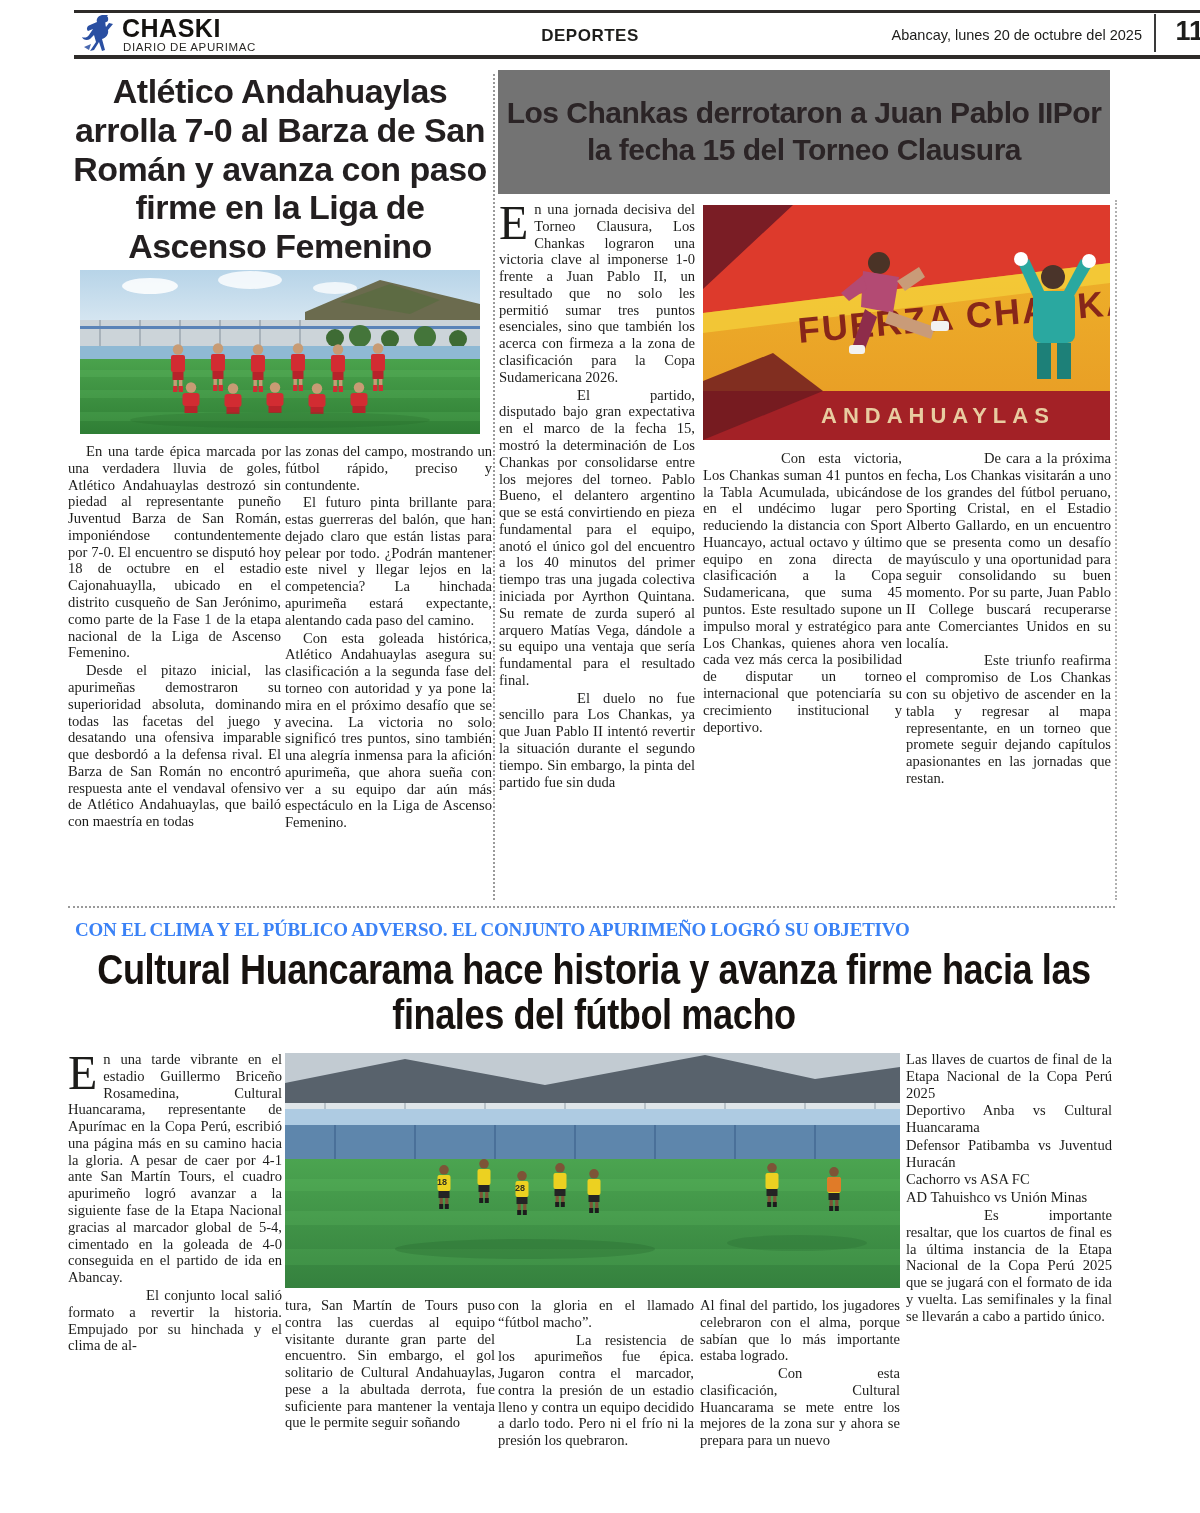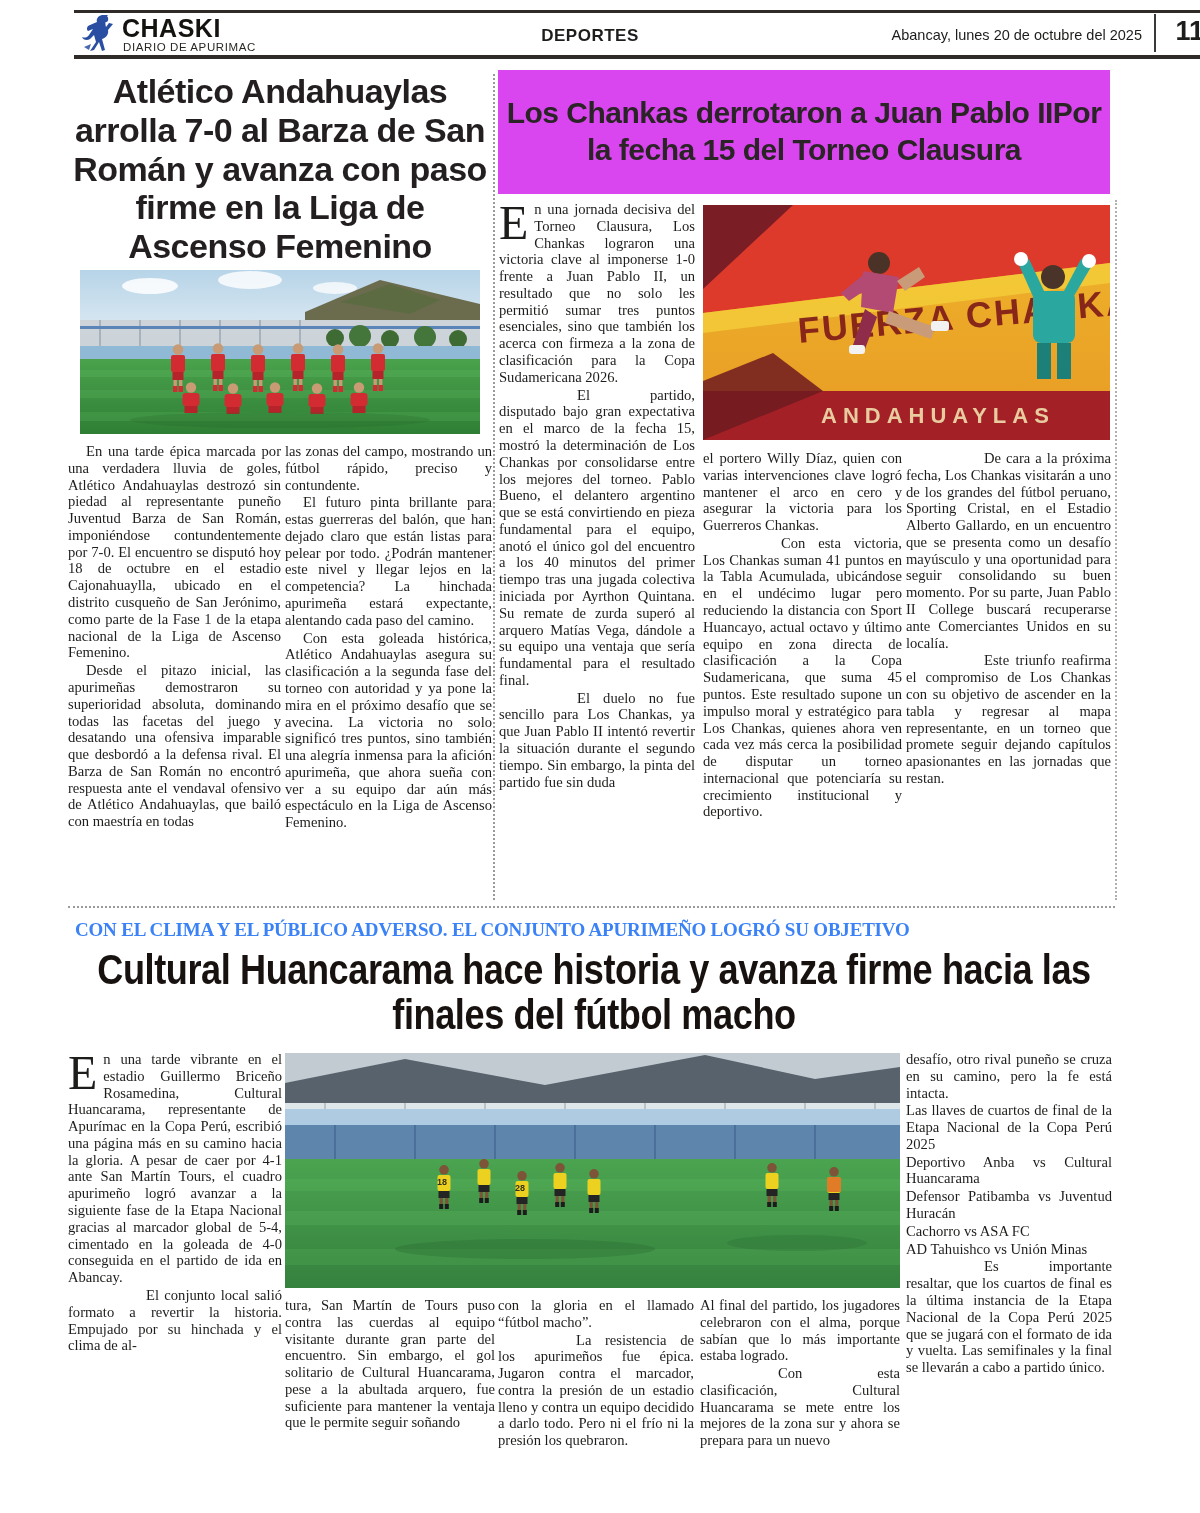--- a/index.html
+++ b/index.html
@@ -25,21 +25,21 @@
 
   
   .vdiv1 { left:473px; top:74px; height:826px; width:0; border-left:2px dotted #9a9a9a; }
   .vdiv2 { left:1095px; top:200px; height:700px; width:0; border-left:2px dotted #b0b0b0; }
   .hdiv  { left:48px; top:906px; width:1047px; height:0; border-top:2px dotted #9a9a9a; }
 
   
   .a1-head { left:48px; top:72px; width:424px; text-align:center;
              font-family:"Liberation Sans", sans-serif; font-weight:bold; font-size:34px;
              line-height:1.14; letter-spacing:-.5px; color:#231f20; }
-  .a2-headwrap { left:478px; top:70px; width:612px; height:124px; background:#d946ef;
+  .a2-headwrap { left:478px; top:70px; width:612px; height:124px; background:#737373;
                  display:flex; align-items:center; justify-content:center; }
   .a2-head { width:100%; text-align:center; font-family:"Liberation Sans", sans-serif; font-weight:bold;
              font-size:30px; line-height:1.23; letter-spacing:-.5px; color:#2b2426; }
   .kicker { left:55px; top:919px; width:1040px; font-family:"Liberation Serif", serif; font-weight:bold;
             font-size:19px; letter-spacing:-.2px; color:#3b82f6; }
   .a3-headwrap { left:-66px; top:947px; width:1280px; text-align:center;
                  transform:scaleX(.84); transform-origin:50% 50%; }
   .a3-head { font-family:"Liberation Sans", sans-serif; font-weight:bold; font-size:43px;
              line-height:1.05; letter-spacing:-.5px; color:#17120f; }
 
@@ -215,21 +215,20 @@
       <path d="M0,176 L70,148 L120,186 L0,235 Z" fill="#6e1a20" opacity=".85"></path>
     </svg>
   </div>
 
   <div class="abs a2-c1 bt">
     <p class="dc">En una jornada decisiva del Torneo Clausura, Los Chankas lograron una victoria clave al imponerse 1-0 frente a Juan Pablo II, un resultado que no solo les permitió sumar tres puntos esenciales, sino que también los acerca con firmeza a la zona de clasificación para la Copa Sudamericana 2026.</p>
     <p class="bigind">El partido, disputado bajo gran expectativa en el marco de la fecha 15, mostró la determinación de Los Chankas por consolidarse entre los mejores del torneo. Pablo Bueno, el delantero argentino que se está convirtiendo en pieza fundamental para el equipo, anotó el único gol del encuentro a los 40 minutos del primer tiempo tras una jugada colectiva iniciada por Ayrthon Quintana. Su remate de zurda superó al arquero Matías Vega, dándole a su equipo una ventaja que sería fundamental para el resultado final.</p>
     <p class="bigind">El duelo no fue sencillo para Los Chankas, ya que Juan Pablo II intentó revertir la situación durante el segundo tiempo. Sin embargo, la pinta del partido fue sin duda</p>
   </div>
   <div class="abs a2-c2 bt">
-    <p>el portero Willy Díaz, quien con varias intervenciones clave logró mantener el arco en cero y asegurar la victoria para los Guerreros Chankas.</p>
     <p class="bigind">Con esta victoria, Los Chankas suman 41 puntos en la Tabla Acumulada, ubicándose en el undécimo lugar pero reduciendo la distancia con Sport Huancayo, actual octavo y último equipo en zona directa de clasificación a la Copa Sudamericana, que suma 45 puntos. Este resultado supone un impulso moral y estratégico para Los Chankas, quienes ahora ven cada vez más cerca la posibilidad de disputar un torneo internacional que potenciaría su crecimiento institucional y deportivo.</p>
   </div>
   <div class="abs a2-c3 bt">
     <p class="bigind">De cara a la próxima fecha, Los Chankas visitarán a uno de los grandes del fútbol peruano, Sporting Cristal, en el Estadio Alberto Gallardo, en un encuentro que se presenta como un desafío mayúsculo y una oportunidad para seguir consolidando su buen momento. Por su parte, Juan Pablo II College buscará recuperarse ante Comerciantes Unidos en su localía.</p>
     <p class="bigind">Este triunfo reafirma el compromiso de Los Chankas con su objetivo de ascender en la tabla y regresar al mapa representante, en un torneo que promete seguir dejando capítulos apasionantes en las jornadas que restan.</p>
   </div>
 
   <div class="abs kicker">CON EL CLIMA Y EL PÚBLICO ADVERSO. EL CONJUNTO APURIMEÑO LOGRÓ SU OBJETIVO</div>
   <div class="abs a3-headwrap">
     <div class="a3-head">Cultural Huancarama hace historia y avanza firme hacia las finales del fútbol macho</div>
@@ -293,32 +292,31 @@
       <rect x="542" y="124" width="14" height="15" rx="2" fill="#e07b28"></rect>
       <ellipse cx="512" cy="190" rx="70" ry="8" fill="#1f5c28" opacity=".2"></ellipse>
     </svg>
   </div>
 
   <div class="abs a3-c1 bt">
     <p class="dc">En una tarde vibrante en el estadio Guillermo Briceño Rosamedina, Cultural Huancarama, representante de Apurímac en la Copa Perú, escribió una página más en su camino hacia la gloria. A pesar de caer por 4-1 ante San Martín Tours, el cuadro apurimeño logró avanzar a la siguiente fase de la Etapa Nacional gracias al marcador global de 5-4, cimentado en la goleada de 4-0 conseguida en el partido de ida en Abancay.</p>
     <p class="bigind">El conjunto local salió formato a revertir la historia. Empujado por su hinchada y el clima de al-</p>
   </div>
   <div class="abs a3-c2 bt">
-    <p>tura, San Martín de Tours puso contra las cuerdas al equipo visitante durante gran parte del encuentro. Sin embargo, el gol solitario de Cultural Huancarama, pese a la abultada arquero, fue suficiente para mantener la ventaja que le permite seguir soñando</p>
+    <p>tura, San Martín de Tours puso contra las cuerdas al equipo visitante durante gran parte del encuentro. Sin embargo, el gol solitario de Cultural Andahuaylas, pese a la abultada derrota, fue suficiente para mantener la ventaja que le permite seguir soñando</p>
   </div>
   <div class="abs a3-c3 bt">
     <p>con la gloria en el llamado “fútbol macho”.</p>
     <p class="bigind">La resistencia de los apurimeños fue épica. Jugaron contra el marcador, contra la presión de un estadio lleno y contra un equipo decidido a darlo todo. Pero ni el frío ni la presión los quebraron.</p>
   </div>
   <div class="abs a3-c4 bt">
     <p>Al final del partido, los jugadores celebraron con el alma, porque sabían que lo más importante estaba logrado.</p>
     <p class="bigind">Con esta clasificación, Cultural Huancarama se mete entre los mejores de la zona sur y ahora se prepara para un nuevo</p>
   </div>
   <div class="abs a3-c5 bt">
-    <p>desafío, otro rival puneño se cruza en su camino, pero la fe está intacta.</p>
     <p>Las llaves de cuartos de final de la Etapa Nacional de la Copa Perú 2025</p>
     <p>Deportivo Anba vs Cultural Huancarama</p>
     <p>Defensor Patibamba vs Juventud Huracán</p>
     <p>Cachorro vs ASA FC</p>
     <p>AD Tahuishco vs Unión Minas</p>
     <p class="bigind">Es importante resaltar, que los cuartos de final es la última instancia de la Etapa Nacional de la Copa Perú 2025 que se jugará con el formato de ida y vuelta. Las semifinales y la final se llevarán a cabo a partido único.</p>
   </div>
 
 </div>
 

